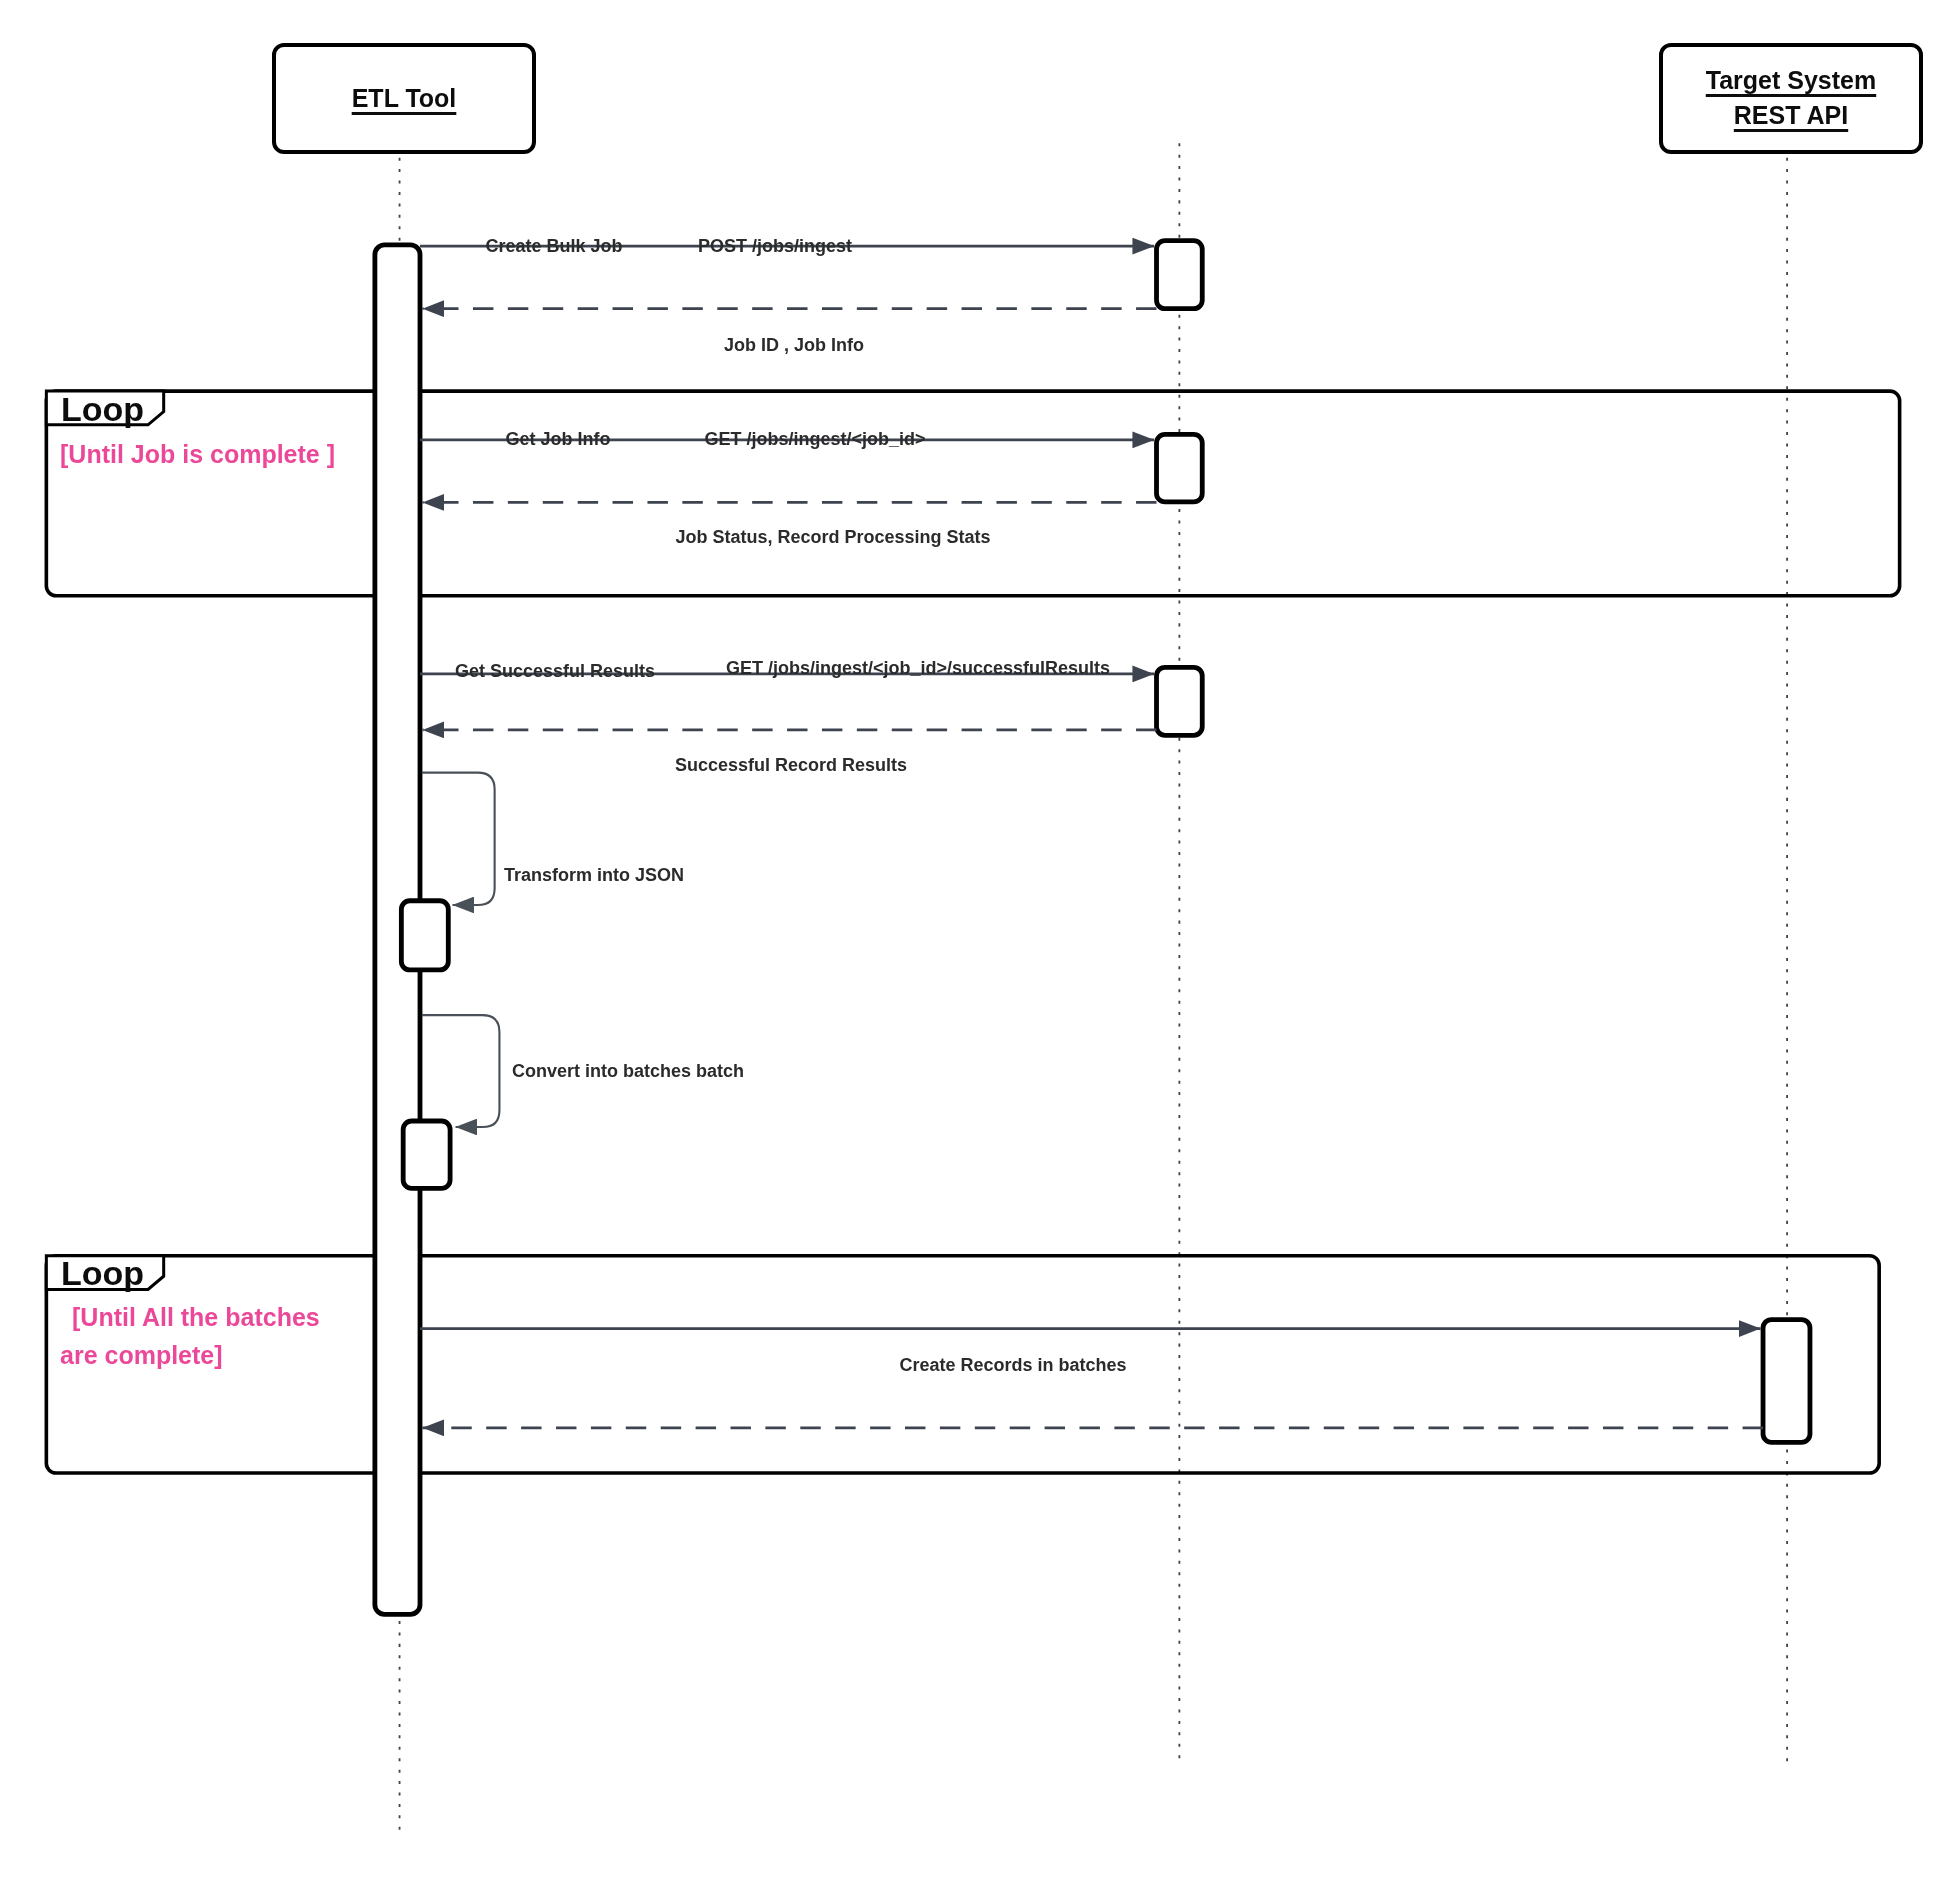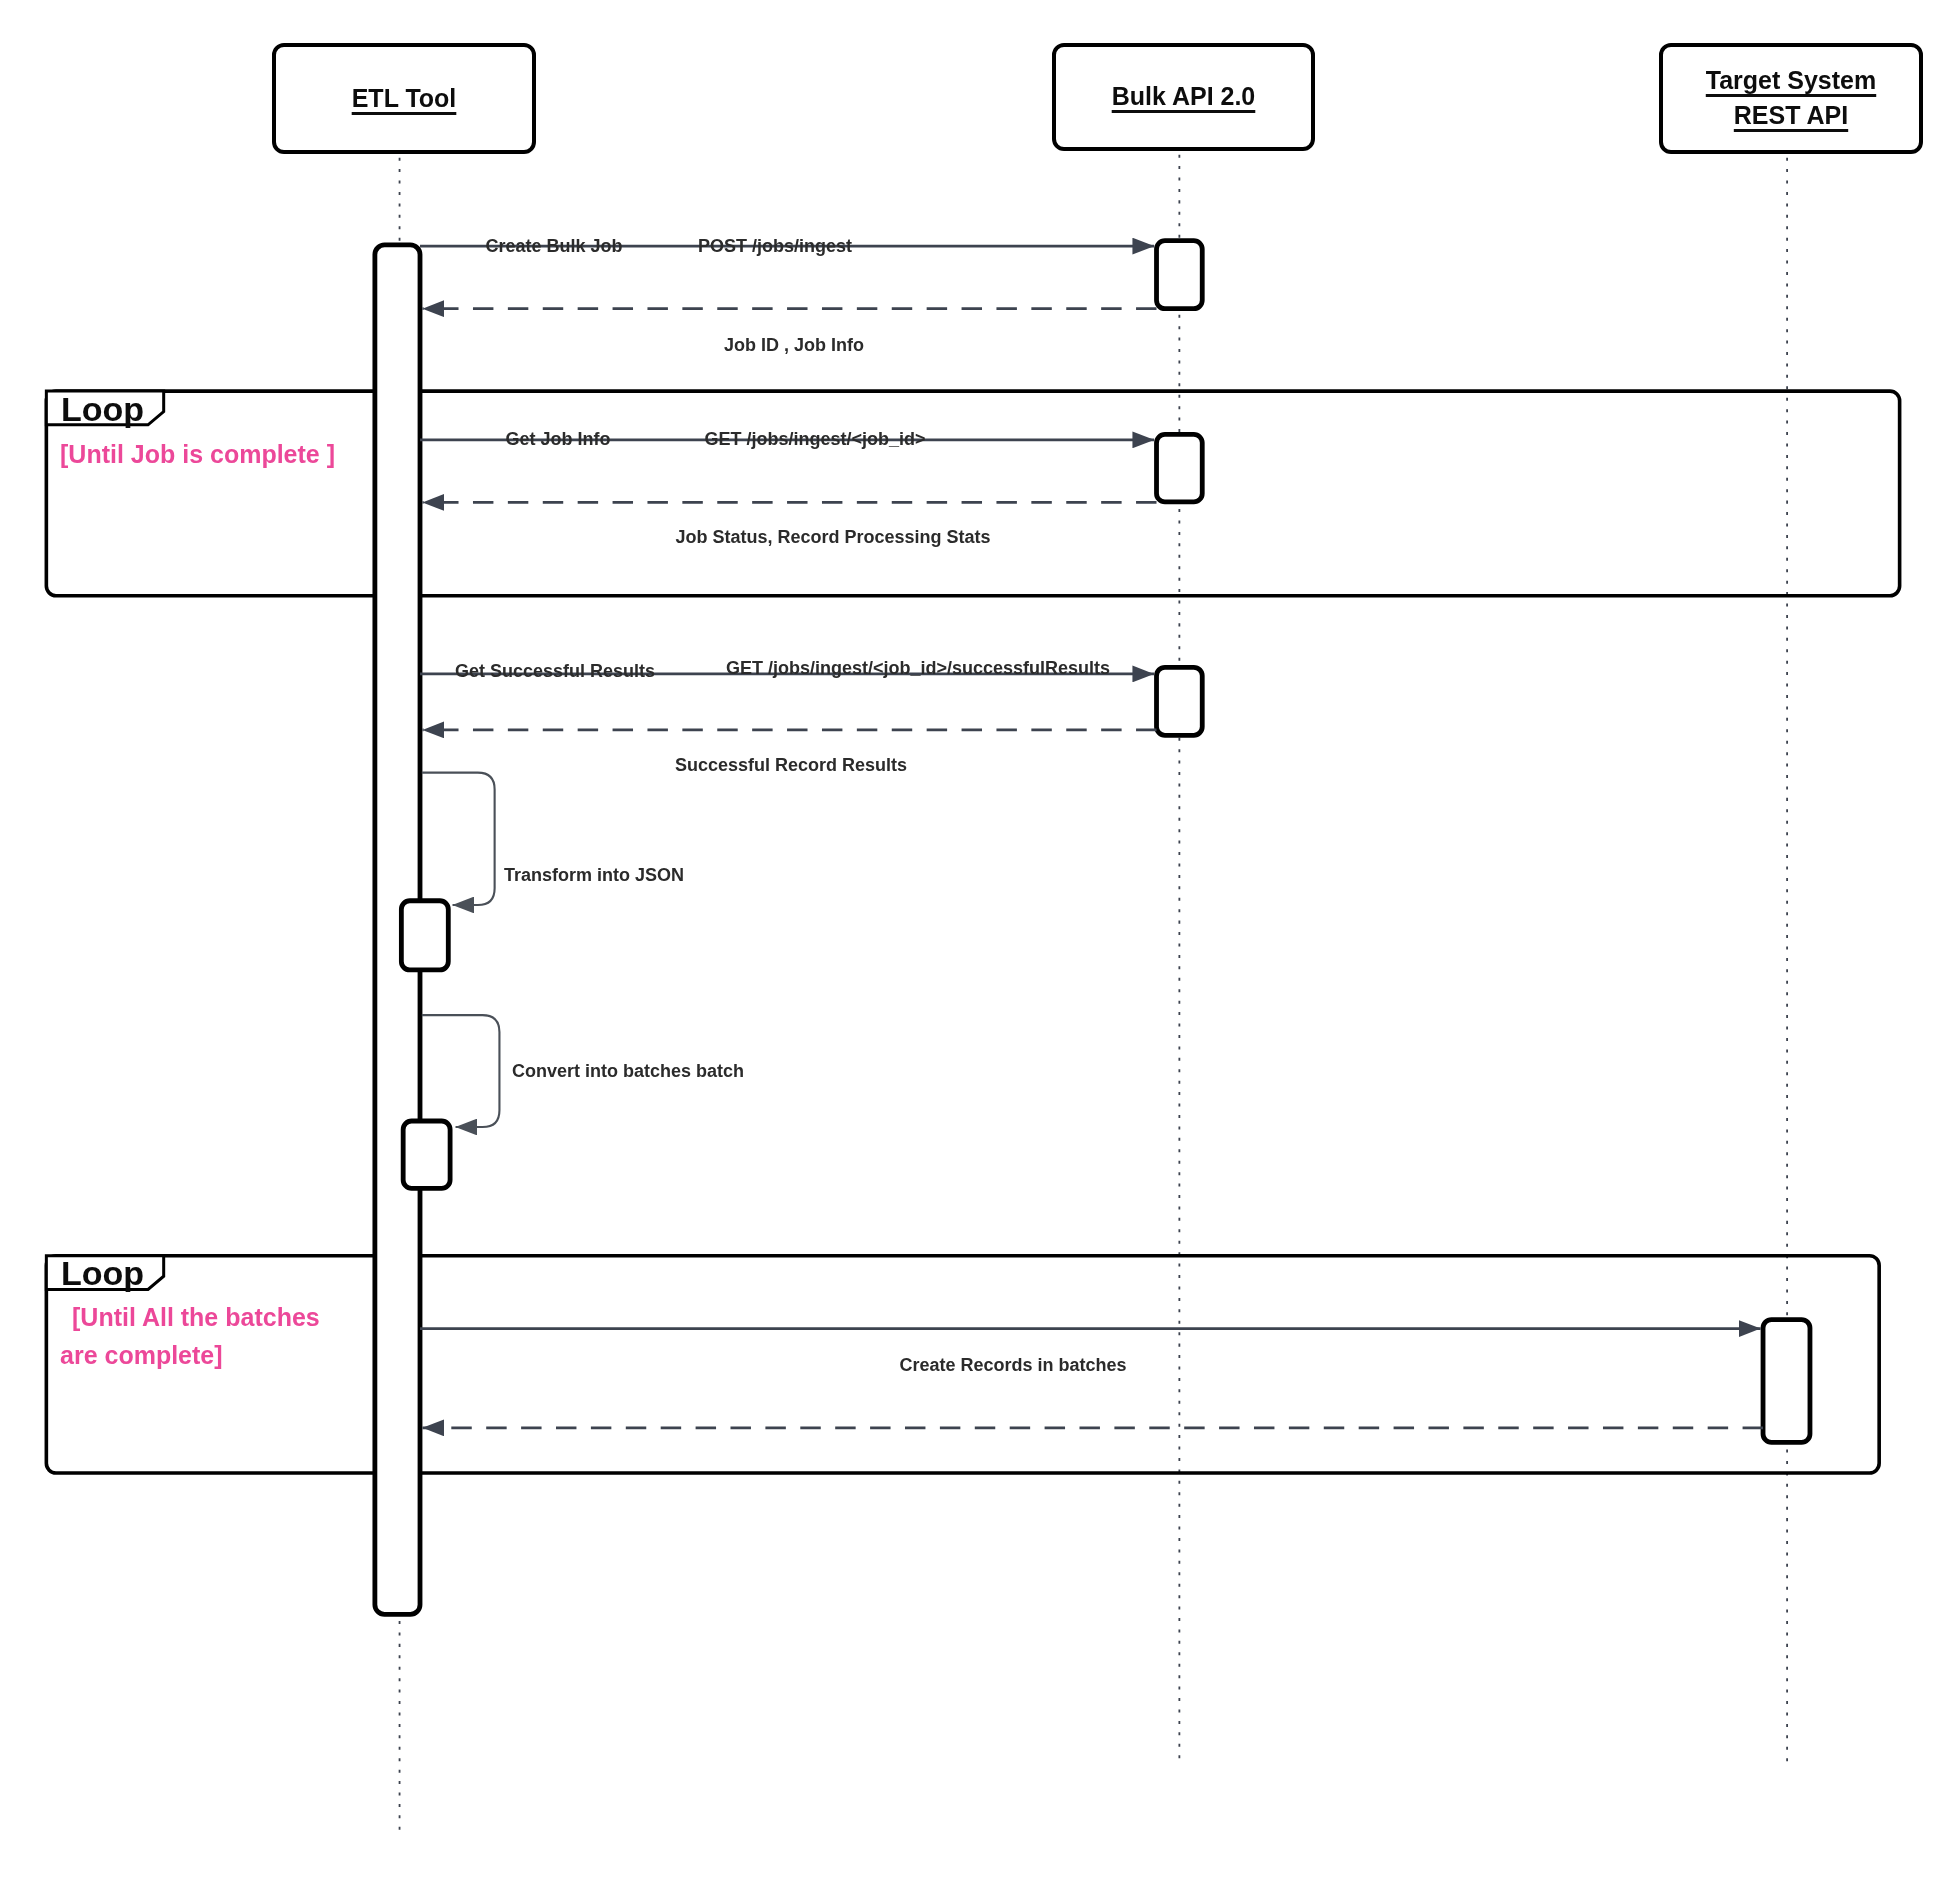--- a/index.html
+++ b/index.html
@@ -76,23 +76,20 @@
     <line x1="1922" y1="1213" x2="702" y2="1213" stroke="#3d434f" stroke-width="4.5" stroke-dasharray="34 24" marker-end="url(#head)"></line>
     <line x1="2930" y1="2373" x2="702" y2="2373" stroke="#3d434f" stroke-width="4.5" stroke-dasharray="34 24" marker-end="url(#head)"></line>
 
     <path d="M701 1284 L794 1284 Q822 1284 822 1312 L822 1476 Q822 1504 794 1504 L752 1504" fill="none" stroke="#4a5058" stroke-width="3.5" marker-end="url(#headSelf)"></path>
     <path d="M701 1687 L802 1687 Q830 1687 830 1715 L830 1845 Q830 1873 802 1873 L757 1873" fill="none" stroke="#4a5058" stroke-width="3.5" marker-end="url(#headSelf)"></path>
   </svg>
 
   <div class="actor-box" style="left:272px;top:43px;width:256px;height:103px;">
     <span class="actor-line">ETL Tool</span>
   </div>
-  <div class="actor-box" style="left:1052px;top:43px;width:255px;height:100px;">
-    <span class="actor-line">Bulk API 2.0</span>
-  </div>
   <div class="actor-box" style="left:1659px;top:43px;width:256px;height:103px;">
     <span class="actor-line">Target System</span>
     <span class="actor-line">REST API</span>
   </div>
 
   <div class="loop-tab-label" style="left:61px;top:409px;">Loop</div>
   <div class="loop-cond" style="left:60px;top:454px;">[Until Job is complete ]</div>
 
   <div class="loop-tab-label" style="left:61px;top:1273px;">Loop</div>
   <div class="loop-cond" style="left:72px;top:1317px;">[Until All the batches</div>

